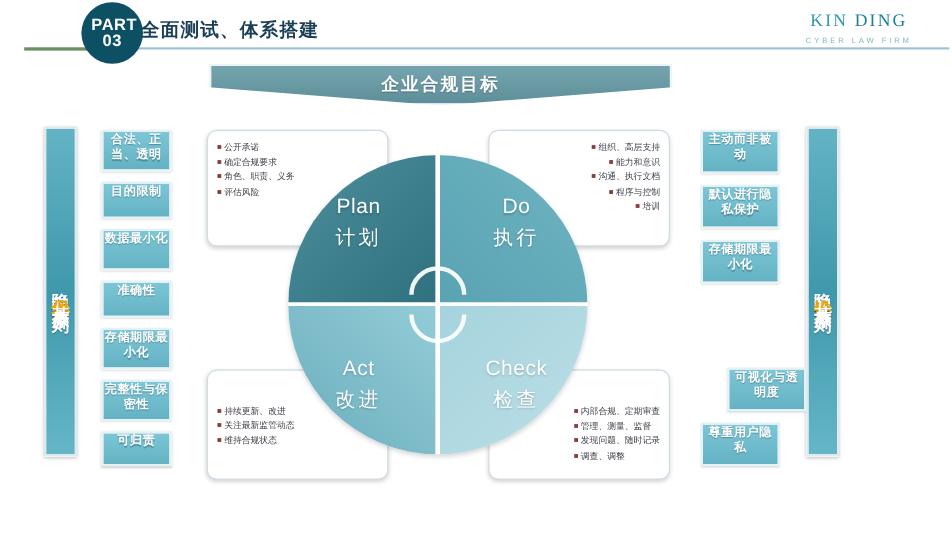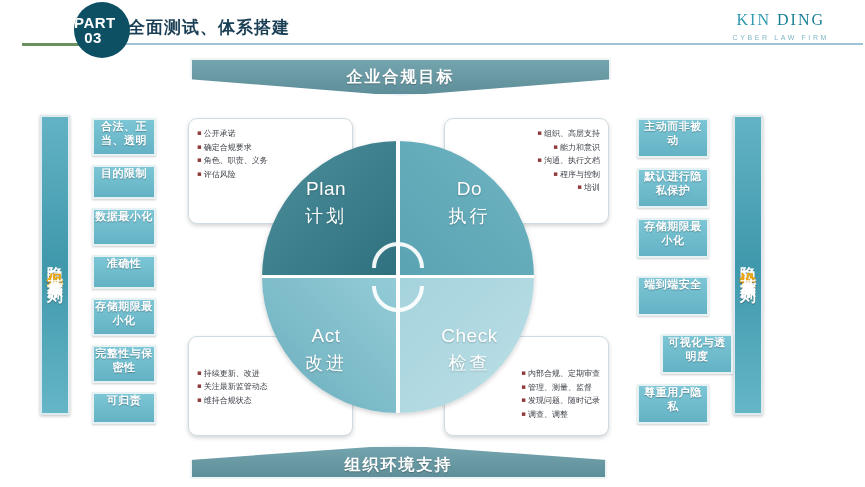--- a/index.html
+++ b/index.html
@@ -14,21 +14,21 @@
     background:#ffffff;
   }
 
   
   #header{position:absolute;left:0;top:0;width:865px;height:56px;}
   #part-circle{
     position:absolute;left:74px;top:2px;width:56px;height:56px;
     border-radius:50%;
     background:#0d4f63;
     color:#ffffff;
-    display:flex;align-items:center;
+    display:flex;align-items:center;justify-content:center;
     text-align:center;
     font-size:15px;font-weight:bold;line-height:15px;
     letter-spacing:.5px;
     z-index:3;
     overflow:hidden;
   }
   #part-circle span{display:block;width:38px;}
   #header-rule-left{
     position:absolute;left:22px;top:43px;width:72px;height:3px;
     background:#6b8f5e;
@@ -232,21 +232,20 @@
     <div id="logo">
       <div class="logo-main">
         <span>KIN</span>
         <b>DING</b>
       </div>
       <div class="logo-sub">CYBER LAW FIRM</div>
     </div>
   </div>
 
   <div class="banner" id="banner-top">企业合规目标</div>
-  <div class="banner" id="banner-bottom">组织环境支持</div>
 
   <div class="vbar" id="vbar-left">
     <div class="vbar-text">
       <span>隐私</span><span class="hl">保护</span><span>基本原则</span>
     </div>
   </div>
 
   <div class="vbar" id="vbar-right">
     <div class="vbar-text">
       <span>隐私</span><span class="hl">设计</span><span>基本原则</span>
@@ -338,22 +337,19 @@
     </div>
     <div class="pill right" style="top: 118px; height: 40px;">
       <span>主动而非被动</span>
     </div>
     <div class="pill right" style="top: 168px; height: 40px;">
       <span>默认进行隐私保护</span>
     </div>
     <div class="pill right" style="top: 218px; height: 40px;">
       <span>存储期限最小化</span>
     </div>
-    <div class="pill right" style="top: 276px; height: 40px;">
-      <span>端到端安全</span>
-    </div>
     <div class="pill right" style="top: 334px; height: 40px; margin-left: 24px;">
       <span>可视化与透明度</span>
     </div>
     <div class="pill right" style="top: 384px; height: 40px;">
       <span>尊重用户隐私</span>
     </div>
   </div>
 
 </body></html>

